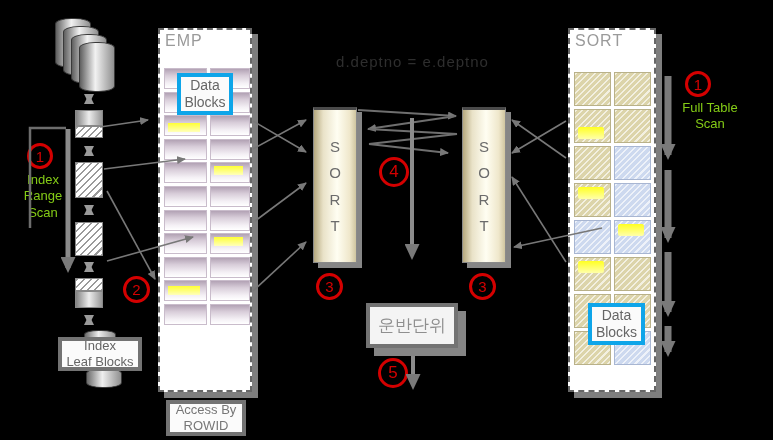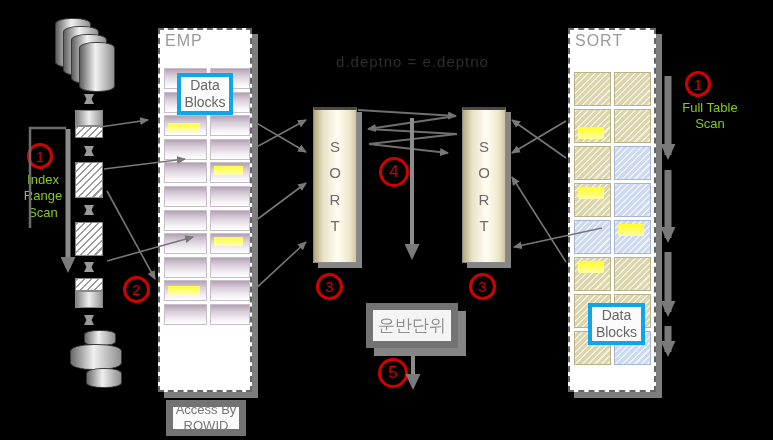--- a/index.html
+++ b/index.html
@@ -21,21 +21,21 @@
   .cell{position:absolute;height:34px;box-sizing:border-box;}
   .cell.tan{background-color:#dcd4aa;border:1px solid #b9b189;
     background-image:repeating-linear-gradient(135deg,rgba(255,255,255,.65) 0 1.5px,transparent 1.5px 4.5px);}
   .cell.blue{background-color:#cdd9ef;border:1px solid #a8b6d2;
     background-image:repeating-linear-gradient(135deg,rgba(255,255,255,.65) 0 1.5px,transparent 1.5px 4.5px);}
   .ybar{position:absolute;left:3px;right:6px;height:9px;
         background:linear-gradient(180deg,#ffff35,#ffffbb);}
   .cell .ybar{height:12px;border-radius:2px;background:linear-gradient(180deg,#ffff22,#ffffa9);}
   .ybar.yellow-top{top:3px;} .ybar.yellow-bottom{bottom:3px;} .ybar.yellow-mid{top:5px;}
   
-  .wbox{background:#fbfbfb;border:7px solid #737373;color:#666;text-align:center;
+  .wbox{background:#fbfbfb;border:4px solid #737373;color:#666;text-align:center;
         white-space:pre-line;display:flex;align-items:center;justify-content:center;
         box-sizing:border-box;line-height:1.25;}
   .bold-border{border:4px solid #0ea5e9;font-size:14px;}
   
   .sort{width:44px;height:156px;border:1px solid #8a8a8a;border-top:3px solid #4a4a4a;
         box-sizing:border-box;box-shadow:5px 5px 0 #868686;
         background:linear-gradient(90deg,#b5a87e,#e9e2c8 22%,#fffef2 55%,#efe7cb 85%,#cfc5a0);}
   .sort-label{width:14px;margin:24px auto 12px;word-break:break-all;line-height:1.75;
               font-size:15px;color:#6b6b6b;text-align:center;}
   
@@ -71,20 +71,22 @@
   <div class="idx split" style="top:278px;height:30px;">
     <div class="hatchfill" style="height:13px;"></div>
       <div class="gradfill" style="height:17px;"></div>
   </div>
 
   <div>
     <div class="lcyl" style="left:84px;top:330px;width:30px;height:14px;"></div>
     <div class="lcyl" style="left:70px;top:344px;width:50px;height:24px;"></div>
     <div class="lcyl" style="left:86px;top:368px;width:34px;height:18px;"></div>
   </div>
+  <div class="abs wbox" style="left:58px;top:337px;width:84px;height:34px;font-size:13px;">Index
+Leaf Blocks</div>
 
   <div class="abs stepnum" style="left:27px;top:143px;width:26px;height:26px;">1</div>
   <div class="abs glabel" style="left:8px;top:172px;width:70px;">Index Range Scan</div>
 
   <div class="abs stepnum" style="left:123px;top:276px;width:27px;height:27px;">2</div>
 
   <div class="abs dtable" style="left:158px;top:28px;width:94px;height:364px;">
     <div class="ttitle">EMP</div>
     <div>
         <div class="emp-cell" style="top: 38px; left: 4px; width: 43px;"></div>

